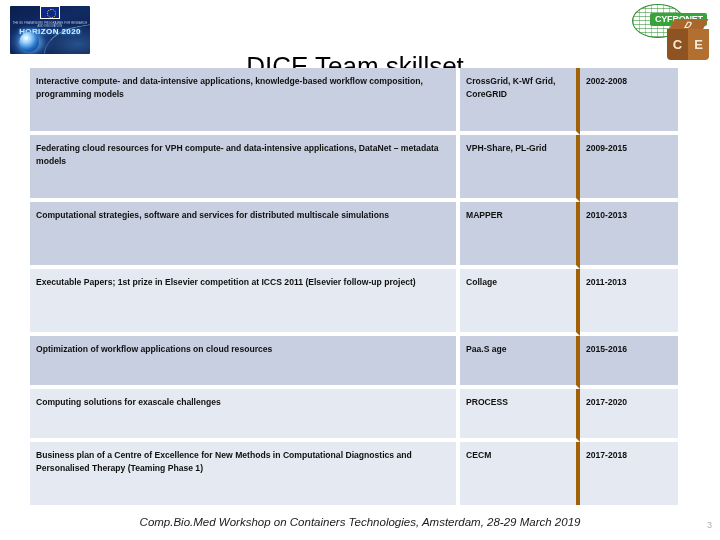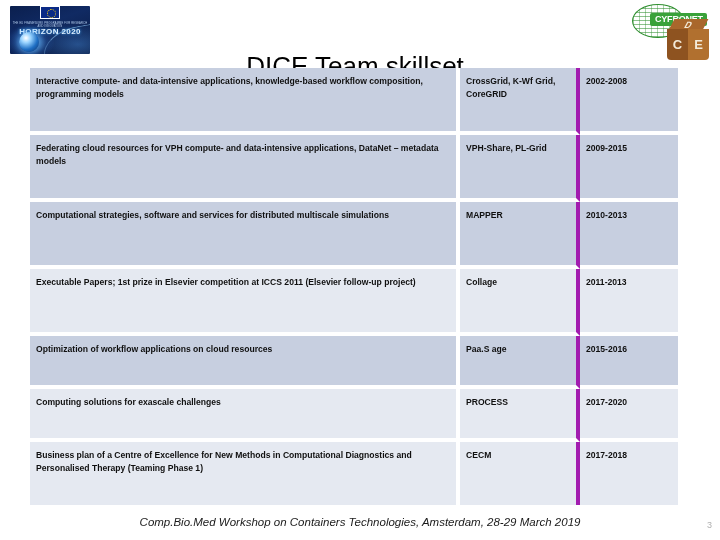--- a/index.html
+++ b/index.html
@@ -215,21 +215,21 @@
   }
   .skill-table col.c1 { width: 430px; }
   .skill-table col.c2 { width: 120px; }
   .skill-table col.c3 { width: 98px; }
 
   .skill-table tr.band-dark td { background: #c7cfe0; }
   .skill-table tr.band-light td { background: #e5e9f1; }
 
   
   .skill-table td.col-a { border-right: 4px solid #ffffff; }
-  .skill-table td.col-b { border-right: 4px solid #a21caf; }
+  .skill-table td.col-b { border-right: 4px solid #a16207; }
   
   .skill-table tr td { border-bottom: 4px solid #ffffff; }
   .skill-table tr:last-child td { border-bottom: 0; }
 
   
   .h-tall { height: 38px; }
   .h-mid  { height: 24px; }
 
   
   .footer {

